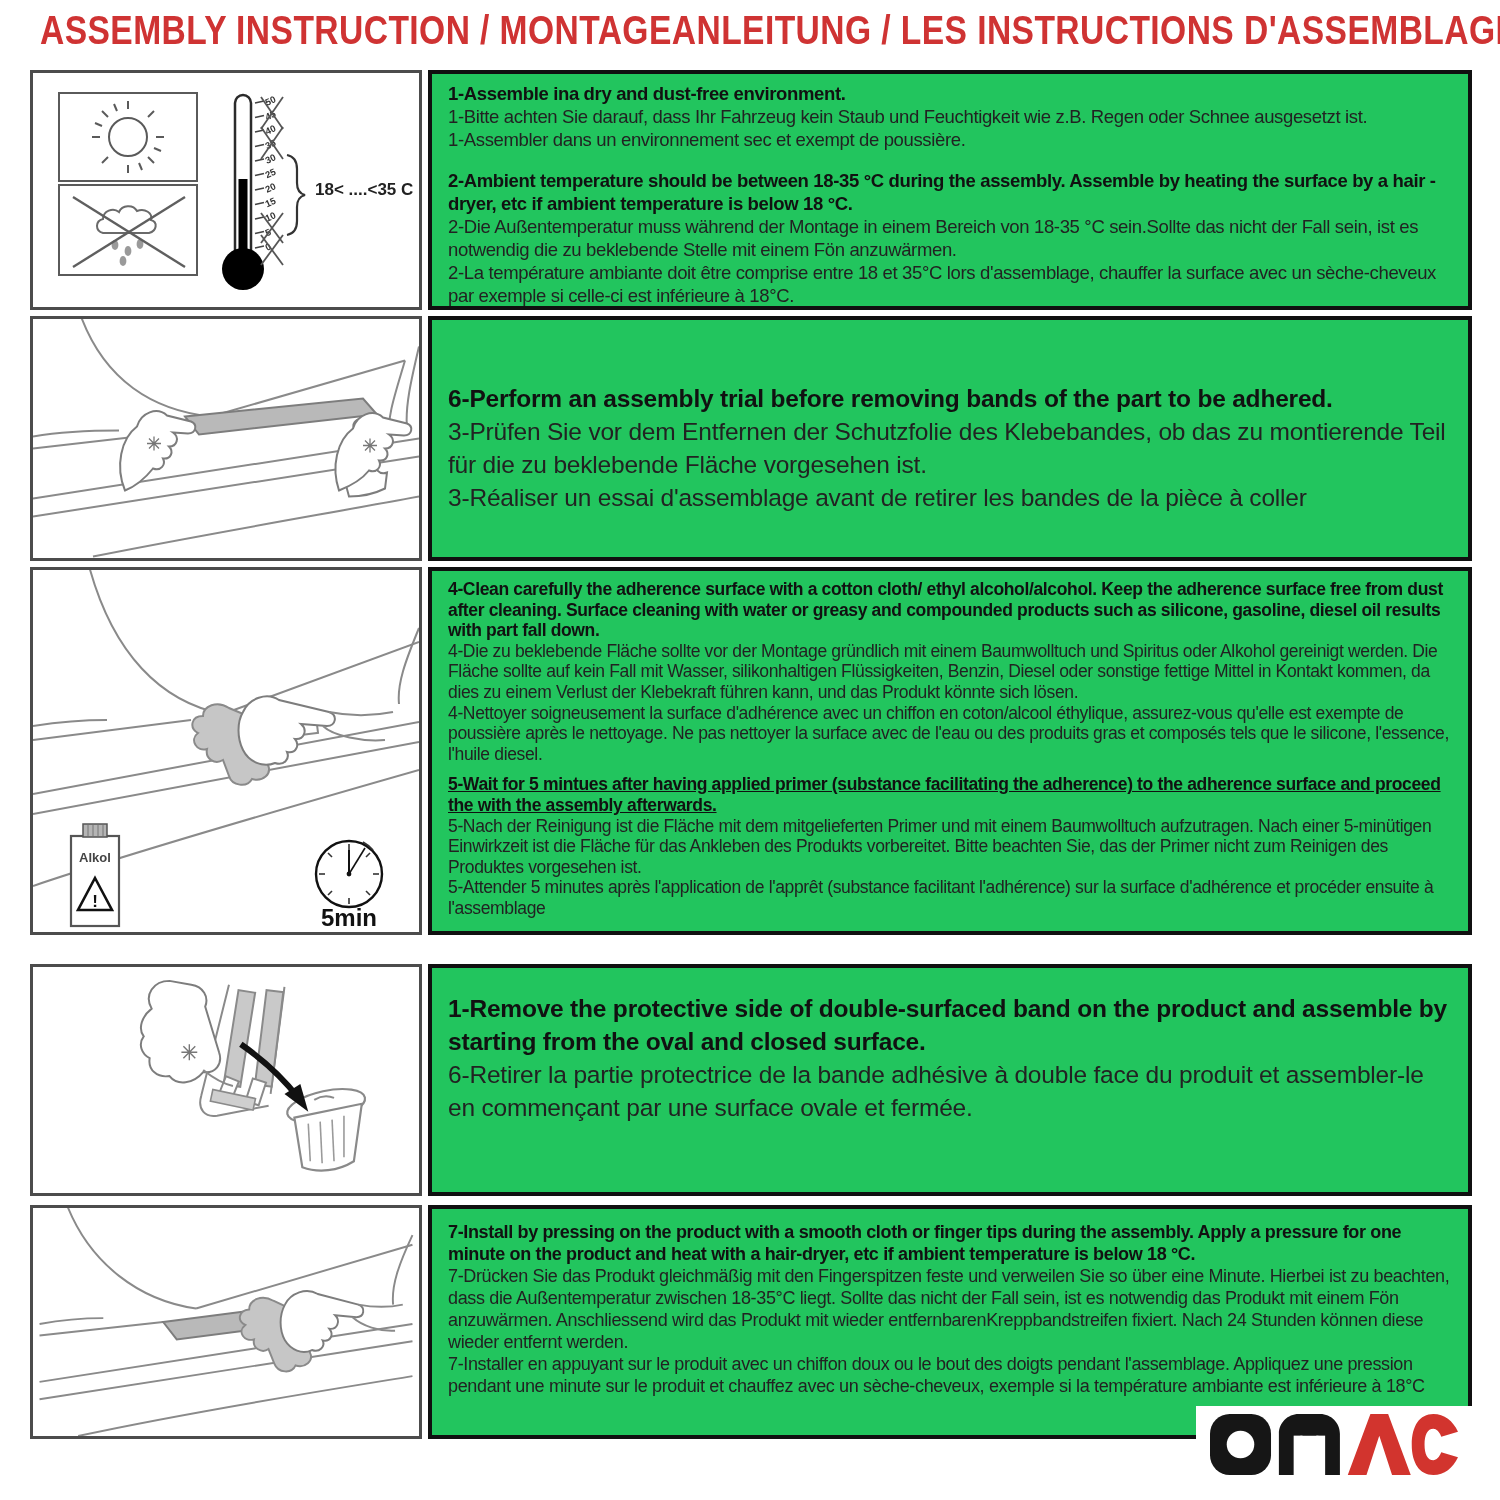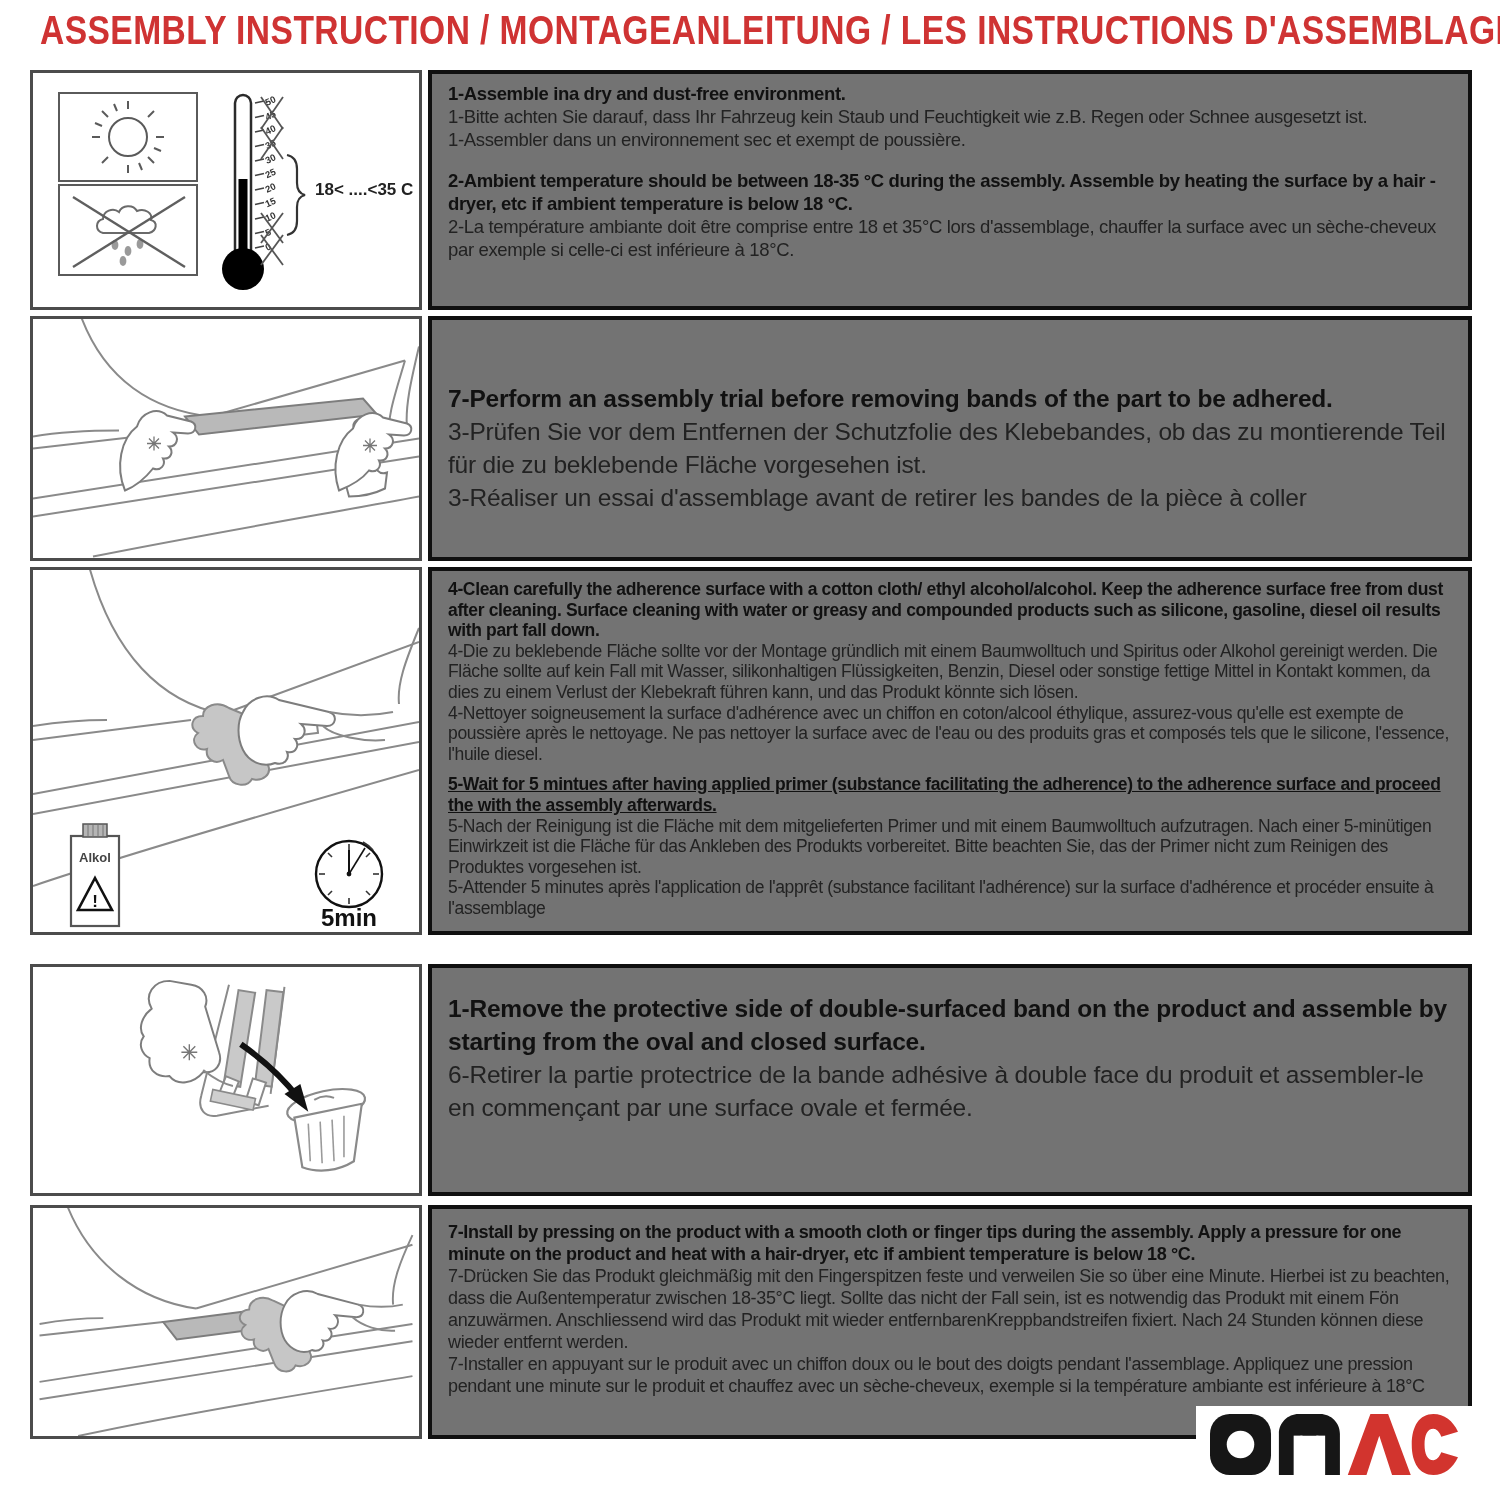--- a/index.html
+++ b/index.html
@@ -9,21 +9,21 @@
          white-space:nowrap;transform:scaleX(.84);transform-origin:left top;letter-spacing:0.5px;}
   .row{position:absolute;left:30px;right:28px;display:flex;align-items:stretch;}
   #row1{top:70px;height:240px;}
   #row2{top:316px;height:245px;}
   #row3{top:567px;height:368px;}
   #row4{top:964px;height:232px;}
   #row5{top:1205px;height:234px;}
   .figure-box{flex:0 0 392px;width:392px;border:3px solid #4c4c4c;box-sizing:border-box;
               margin-right:6px;background:#fff;overflow:hidden;}
   .figure-box svg{display:block;width:100%;height:100%;}
-  .text-box{flex:1;border:4px solid #101010;box-sizing:border-box;background:#737373;
+  .text-box{flex:1;border:4px solid #101010;box-sizing:border-box;background:#22c55e;
             padding:8px 16px;overflow:hidden;}
   .text-box p{margin:0;letter-spacing:-0.35px;}
   .b{font-weight:bold;color:#111;}
   .t-small p{font-size:18.5px;line-height:23px;}
   #row3 .text-box p{font-size:17.5px;line-height:20.6px;}
   #row5 .text-box p{font-size:18px;line-height:22px;}
   .t-large p{font-size:24.5px;line-height:33px;letter-spacing:-0.2px;}
   #row2 .text-box{padding-top:62px;}
   #row4 .text-box{padding-top:24px;}
   #row3 .text-box{padding-top:8px;}
@@ -125,20 +125,21 @@
           <path d="M254,82 q10,2 10,14 l0,14 q0,10 8,12 q-8,2 -8,12 l0,14 q0,12 -10,14" fill="none" stroke="#333" stroke-width="2.2"></path>
           <text x="282" y="122" font-size="17" font-weight="bold" fill="#222">18&lt; ....&lt;35 C</text>
         </g>
       </svg>
     </div>
     <div class="text-box t-small">
       <p class="b">1-Assemble ina dry and dust-free environment.</p>
       <p>1-Bitte achten Sie darauf, dass Ihr Fahrzeug kein Staub und Feuchtigkeit wie z.B. Regen oder Schnee ausgesetzt ist.</p>
       <p>1-Assembler dans un environnement sec et exempt de poussière.</p>
       <p class="b gap1">2-Ambient temperature should be between 18-35 °C  during the assembly. Assemble by heating the surface by a hair -dryer, etc if ambient temperature is below 18 °C.</p>
+      <p>2-Die Außentemperatur muss während der Montage in einem Bereich von 18-35 °C  sein.Sollte das nicht der Fall sein, ist es notwendig die zu beklebende Stelle mit einem Fön anzuwärmen.</p>
       <p>2-La température ambiante doit être comprise entre 18 et 35°C lors d'assemblage, chauffer la surface avec un sèche-cheveux par exemple si celle-ci est inférieure à 18°C.</p>
     </div>
   </div>
 
   <div class="row" id="row2">
     <div class="figure-box">
       <svg viewBox="0 0 386 236">
         <g class="sketch">
           <path d="M48,-4 C72,60 120,90 178,96"></path>
           <path d="M178,96 L372,40"></path>
@@ -156,21 +157,21 @@
           <path d="M116,118 l10,10 M126,118 l-10,10 M114,123 h14 M121,116 v14" stroke="#777" stroke-width="1.3" fill="none"></path>
         </g>
         <g>
           <path class="handfill" d="M316,176 C308,152 312,124 328,112 C330,98 346,92 356,101 L330,99 C322,98 318,104 322,110 L336,116 C329,120 330,128 338,130 C333,135 336,143 344,142 C341,148 346,155 354,152 L352,168 C340,174 328,176 316,176 Z"></path>
           <path class="handfill" d="M306,170 C298,146 304,120 320,108 C324,94 340,88 350,97 L374,103 C381,106 379,115 371,115 L356,114 C363,119 360,128 352,128 C357,133 354,141 346,140 C349,146 344,153 336,150 C328,160 316,166 306,170 Z"></path>
           <path d="M332,120 l10,10 M342,120 l-10,10 M330,125 h14 M337,118 v14" stroke="#777" stroke-width="1.3" fill="none"></path>
         </g>
       </svg>
     </div>
     <div class="text-box t-large">
-      <p class="b">7-Perform an assembly trial before removing bands of the part to be adhered.</p>
+      <p class="b">6-Perform an assembly trial before removing bands of the part to be adhered.</p>
       <p>3-Prüfen Sie vor dem Entfernen der Schutzfolie des Klebebandes, ob das zu montierende Teil für die zu beklebende Fläche vorgesehen ist.</p>
       <p>3-Réaliser un essai d'assemblage avant de retirer les bandes de la pièce à coller</p>
     </div>
   </div>
 
   <div class="row" id="row3">
     <div class="figure-box">
       <svg viewBox="0 0 386 362">
         <g class="sketch">
           <path d="M56,-4 C80,84 128,132 190,144"></path>

